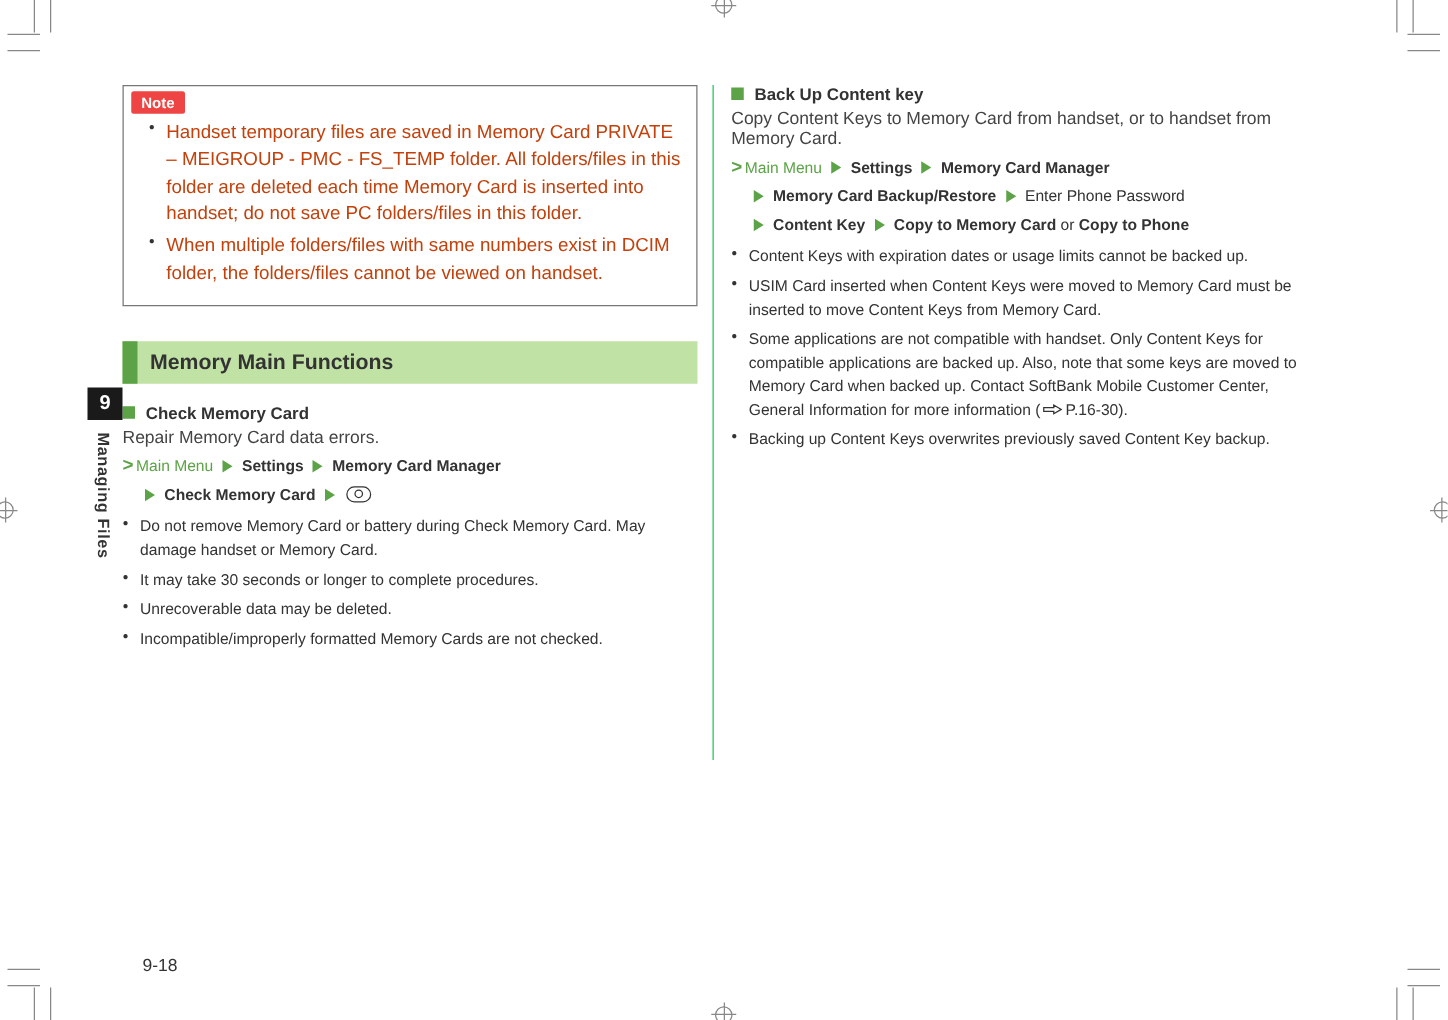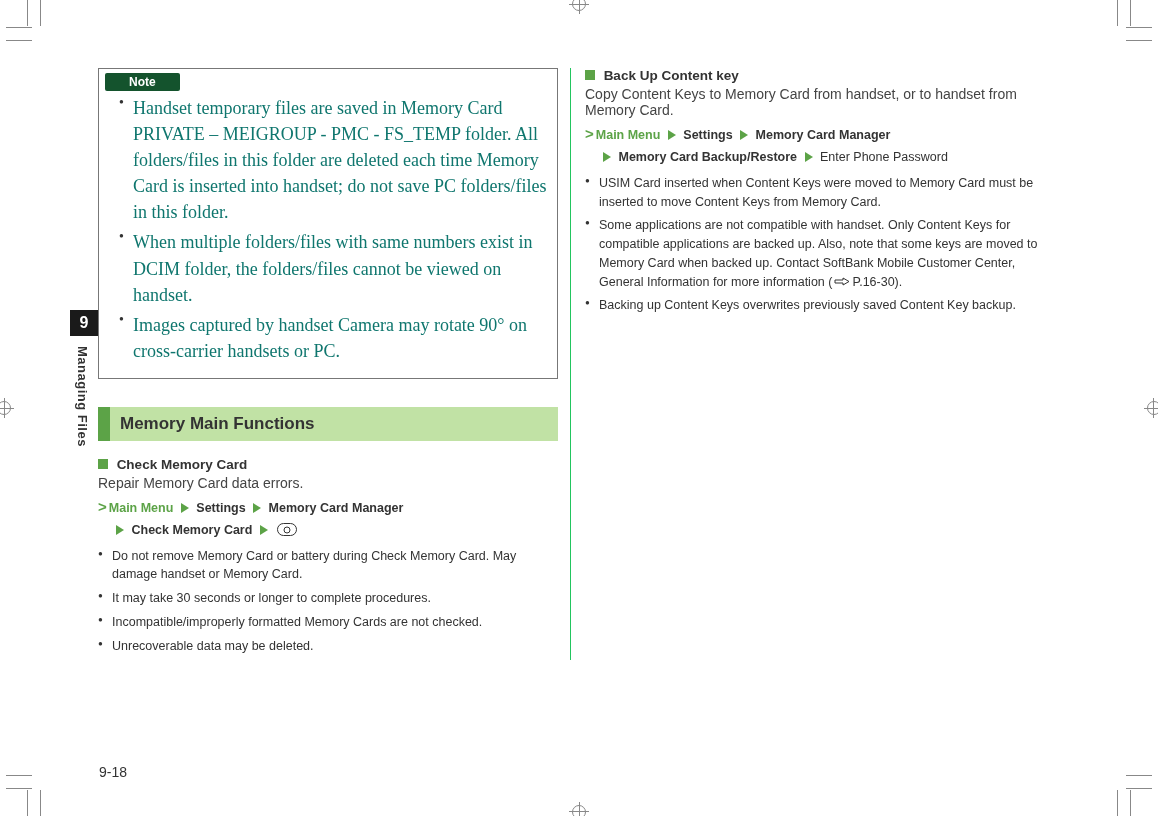--- a/index.html
+++ b/index.html
@@ -11,26 +11,26 @@
     width: 960px; height: 680px;
   }
   .columns { display: flex; gap: 0; }
   .col { width: 472px; }
   .col.left { padding-right: 12px; }
   .col.right { padding-left: 14px; border-left: 1px solid #22c55e; min-height: 540px; }
 
   
   .note-box { border: 1px solid #777; margin-bottom: 28px; }
   .note-tab {
-    display: inline-block; background: #14532d; color: #fff;
-    font-weight: bold; font-size: 12px; padding: 2px 24px;
+    display: inline-block; background: #ef4444; color: #fff;
+    font-weight: bold; font-size: 12px; padding: 2px 8px;
     margin: 4px 0 2px 6px; border-radius: 2px;
   }
   .note-list { padding: 2px 10px 10px 20px; }
-  .note-list li { list-style: none; position: relative; padding-left: 14px; margin-bottom: 4px; line-height: 1.45; font-size: 18px; color: #0f766e; font-family: Liberation Serif, serif; }
+  .note-list li { list-style: none; position: relative; padding-left: 14px; margin-bottom: 4px; line-height: 1.45; font-size: 15px; color: #c2410c; }
   .note-list li::before { content: "●"; position: absolute; left: 0; top: 1px; font-size: 8px; color: #333; }
 
   
   .side-tab { position: absolute; left: -28px; top: 242px; width: 28px; }
   .tab-num { background: #1a1a1a; color: #fff; text-align: center; font-weight: bold; font-size: 16px; padding: 4px 0; }
   .tab-text {
     writing-mode: vertical-rl; text-orientation: mixed;
     font-weight: bold; font-size: 13px; background: #fff;
     padding: 10px 5px; text-align: center;
     letter-spacing: 0.5px;
@@ -47,21 +47,21 @@
   }
 
   .subhead { margin-bottom: 3px; }
   .sq { display: inline-block; width: 10px; height: 10px; background: #5ca347; margin-right: 5px; vertical-align: baseline; }
   .subhead-text { font-weight: bold; font-size: 13.5px; }
   .sub-desc { font-size: 14px; color: #444; margin-bottom: 4px; }
 
   .path-row { font-size: 12.5px; margin-bottom: 3px; line-height: 1.55; }
   .path-indent { margin-left: 14px; }
   .chev-start { color: #5ca347; font-weight: bold; font-size: 15px; margin-right: 2px; }
-  .mm { color: #5ca347; font-weight: bold; }
+  .mm { color: #5ca347; font-weight: normal; }
   .arrow {
     display: inline-block; width: 0; height: 0;
     border-top: 5px solid transparent;
     border-bottom: 5px solid transparent;
     border-left: 8px solid #5ca347;
     margin: 0 4px -1px 4px;
   }
   .bold { font-weight: bold; }
 
   .button-icon {
@@ -79,21 +79,21 @@
     display: inline-block; width: 16px; height: 11px;
     vertical-align: -1px; margin: 0 2px;
     position: relative;
   }
   .hand-icon svg { width: 16px; height: 11px; }
 
   .body-list { margin-top: 6px; }
   .body-list li { list-style: none; position: relative; padding-left: 14px; margin-bottom: 5px; line-height: 1.5; font-size: 12.5px; color: #333; }
   .body-list li::before { content: "●"; position: absolute; left: 0; top: 1px; font-size: 8px; color: #333; }
 
-  .page-num { position: absolute; left: 1px; bottom: -32px; font-size: 14px; color: #333; }
+  .page-num { position: absolute; left: 16px; bottom: -32px; font-size: 14px; color: #333; }
 
   
   .crop { position: absolute; border-color: #888; }
   .crop.h { width: 26px; border-top: 0.7px solid #888; }
   .crop.v { height: 26px; border-left: 0.7px solid #888; }
   .crop-circle { position: absolute; width: 14px; height: 14px; border: 0.7px solid #888; border-radius: 50%; }
   .crop-cross-h { position: absolute; width: 20px; border-top: 0.7px solid #888; }
   .crop-cross-v { position: absolute; height: 20px; border-left: 0.7px solid #888; }
 </style>
 </head>
@@ -144,21 +144,20 @@
 
   <div class="columns">
 
     <div class="col left">
 
       <div class="note-box">
         <div class="note-tab">Note</div>
         <ul class="note-list">
           <li>Handset temporary files are saved in Memory Card PRIVATE – MEIGROUP - PMC - FS_TEMP folder. All folders/files in this folder are deleted each time Memory Card is inserted into handset; do not save PC folders/files in this folder.</li>
           <li>When multiple folders/files with same numbers exist in DCIM folder, the folders/files cannot be viewed on handset.</li>
-          <li>Images captured by handset Camera may rotate 90° on cross-carrier handsets or PC.</li>
         </ul>
       </div>
 
       <div class="section-heading">Memory Main Functions</div>
 
       <div class="subhead">
         <span class="sq"></span>
         <span class="subhead-text">Check Memory Card</span>
       </div>
       <div class="sub-desc">Repair Memory Card data errors.</div>
@@ -173,22 +172,22 @@
       <div class="path-row path-indent">
         <span class="arrow"></span>
         <span class="bold">Check Memory Card</span>
         <span class="arrow"></span>
         <span class="button-icon"></span>
       </div>
 
       <ul class="body-list">
         <li>Do not remove Memory Card or battery during Check Memory Card. May damage handset or Memory Card.</li>
         <li>It may take 30 seconds or longer to complete procedures.</li>
+        <li>Unrecoverable data may be deleted.</li>
         <li>Incompatible/improperly formatted Memory Cards are not checked.</li>
-        <li>Unrecoverable data may be deleted.</li>
       </ul>
     </div>
 
     <div class="col right">
 
       <div class="subhead">
         <span class="sq"></span>
         <span class="subhead-text">Back Up Content key</span>
       </div>
       <div class="sub-desc">Copy Content Keys to Memory Card from handset, or to handset from Memory Card.</div>
@@ -199,22 +198,31 @@
         <span class="bold">Settings</span>
         <span class="arrow"></span>
         <span class="bold">Memory Card Manager</span>
       </div>
       <div class="path-row path-indent">
         <span class="arrow"></span>
         <span class="bold">Memory Card Backup/Restore</span>
         <span class="arrow"></span>
         <span>Enter Phone Password</span>
       </div>
+      <div class="path-row path-indent">
+        <span class="arrow"></span>
+        <span class="bold">Content Key</span>
+        <span class="arrow"></span>
+        <span class="bold">Copy to Memory Card</span>
+        <span>or</span>
+        <span class="bold">Copy to Phone</span>
+      </div>
 
       <ul class="body-list">
+        <li>Content Keys with expiration dates or usage limits cannot be backed up.</li>
         <li>USIM Card inserted when Content Keys were moved to Memory Card must be inserted to move Content Keys from Memory Card.</li>
         <li>
           <span>Some applications are not compatible with handset. Only Content Keys for compatible applications are backed up. Also, note that some keys are moved to Memory Card when backed up. Contact SoftBank Mobile Customer Center, General Information for more information (</span><span class="hand-icon"><svg viewBox="0 0 16 11">
                 <path d="M1 4 L9 4 L9 2 L15 5.5 L9 9 L9 7 L1 7 Z" fill="none" stroke="#333" stroke-width="1"></path>
               </svg></span><span>P.16-30).</span>
         </li>
         <li>Backing up Content Keys overwrites previously saved Content Key backup.</li>
       </ul>
     </div>
   </div>

